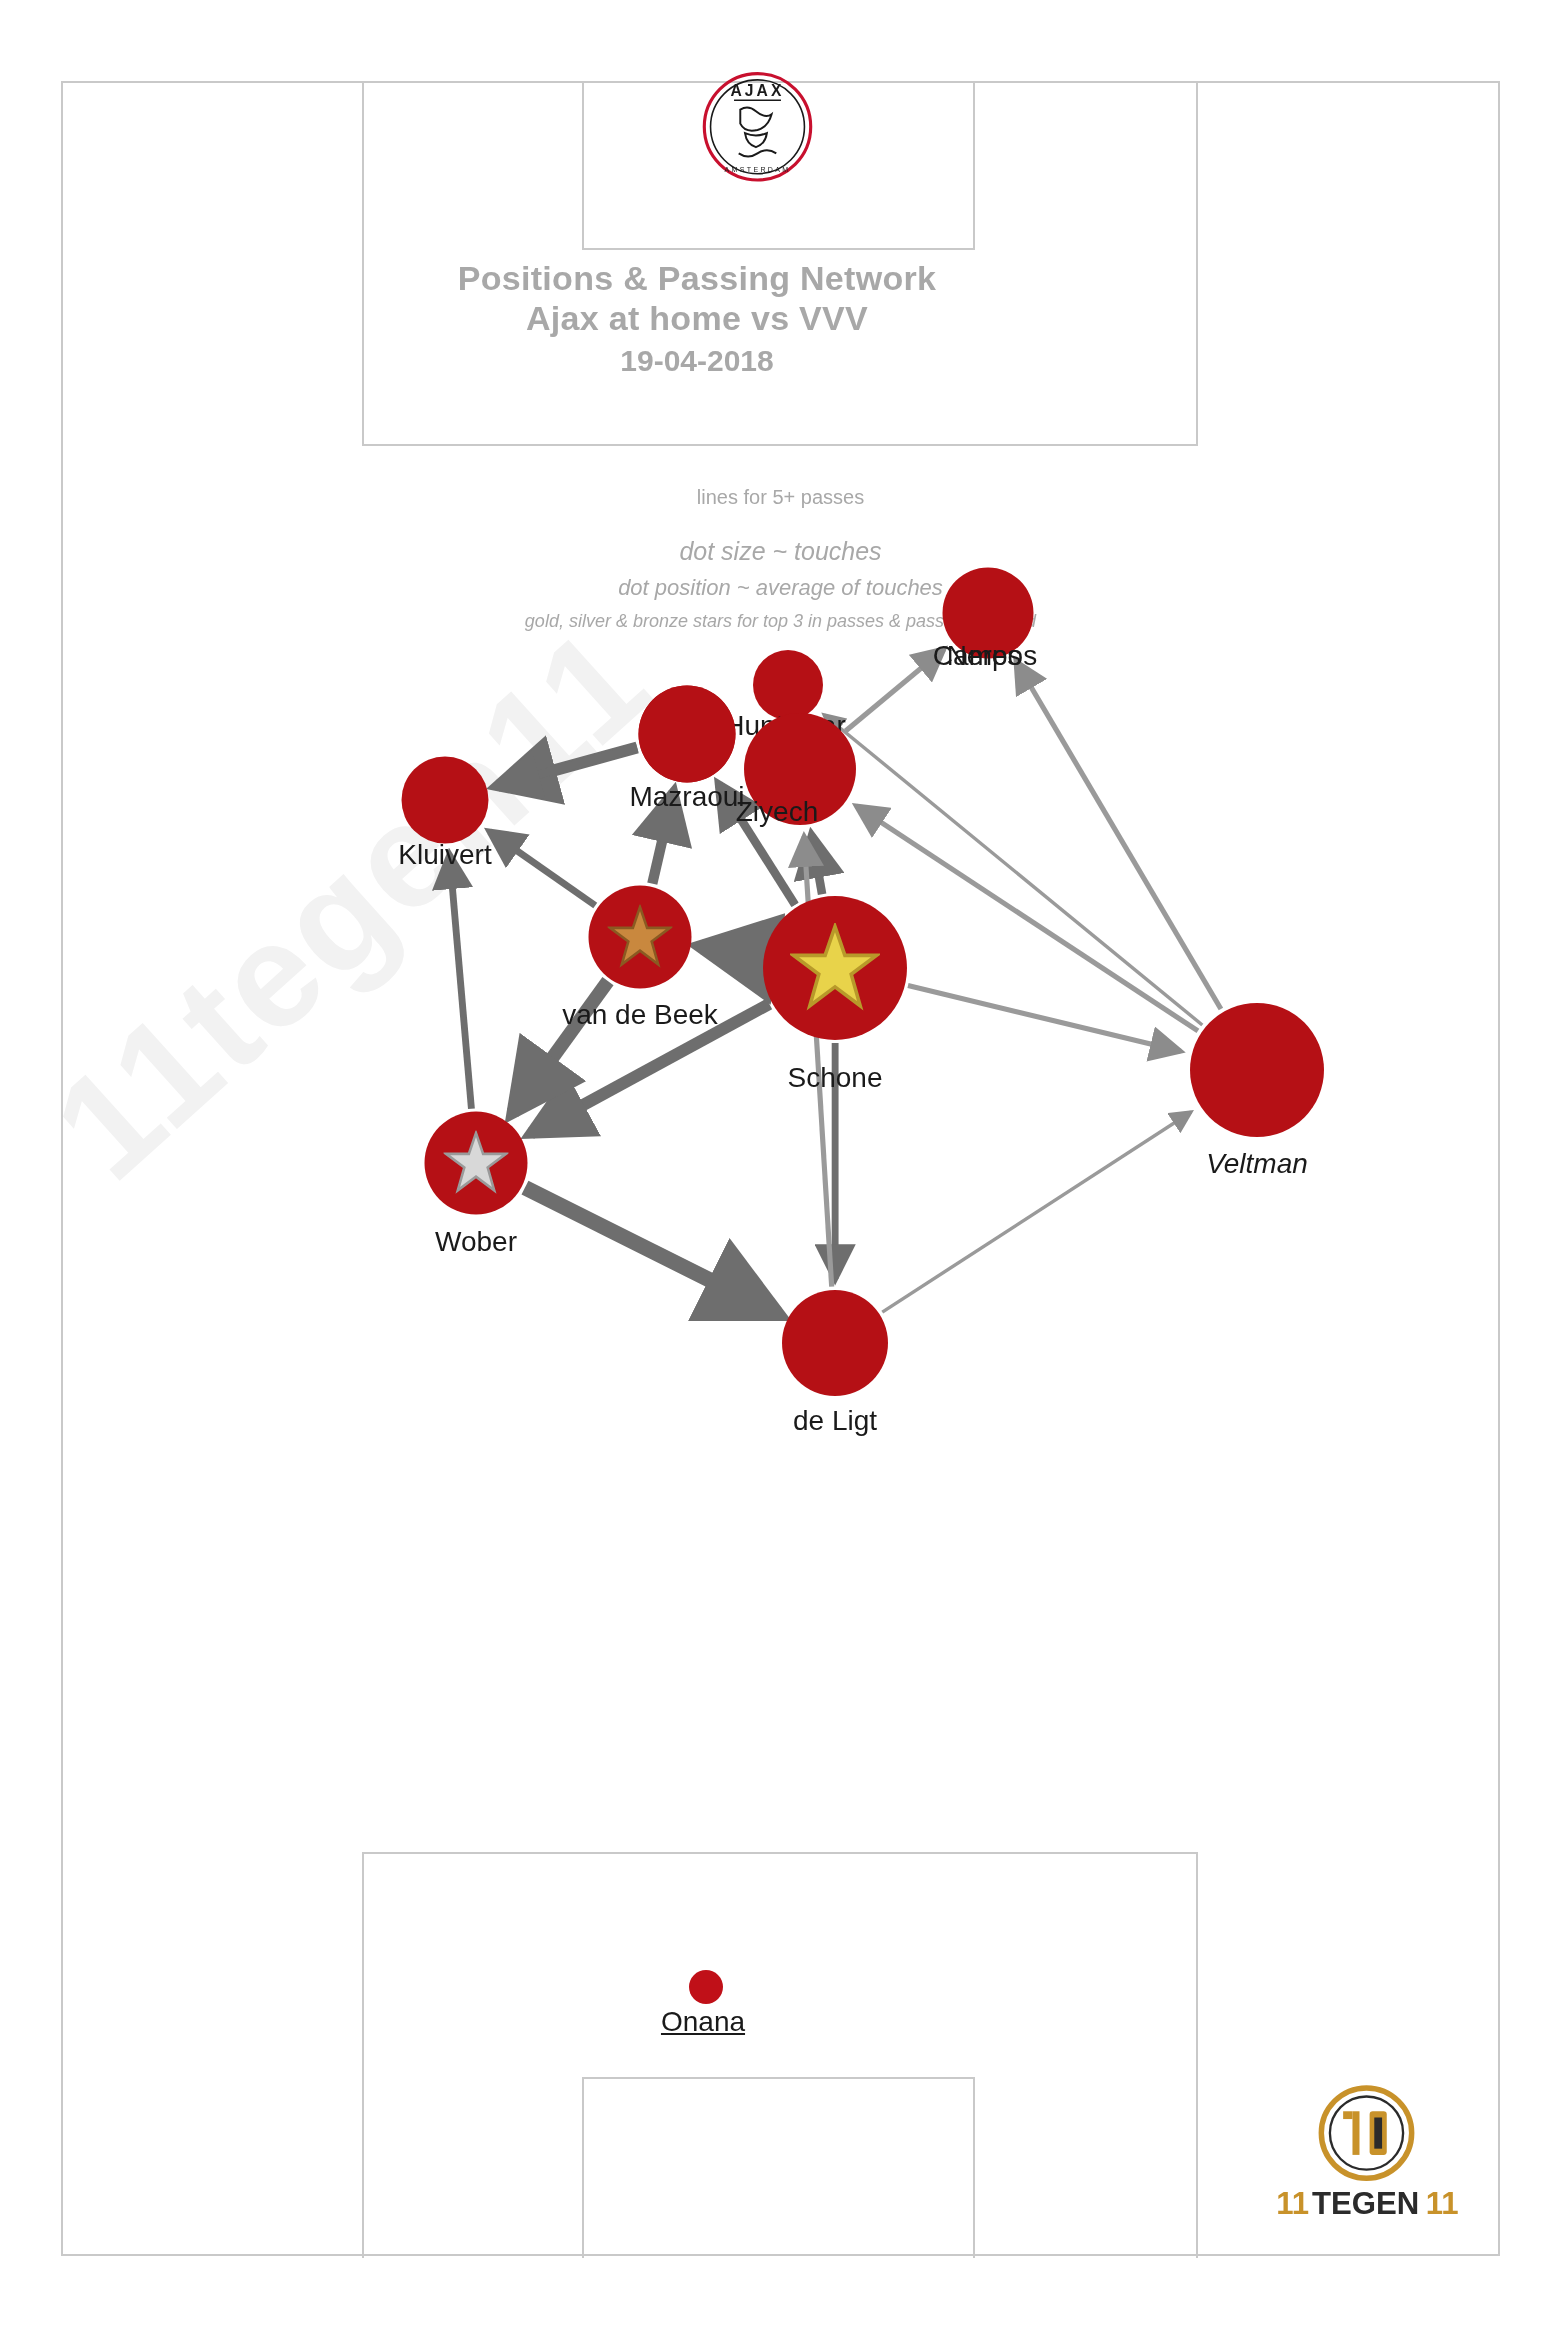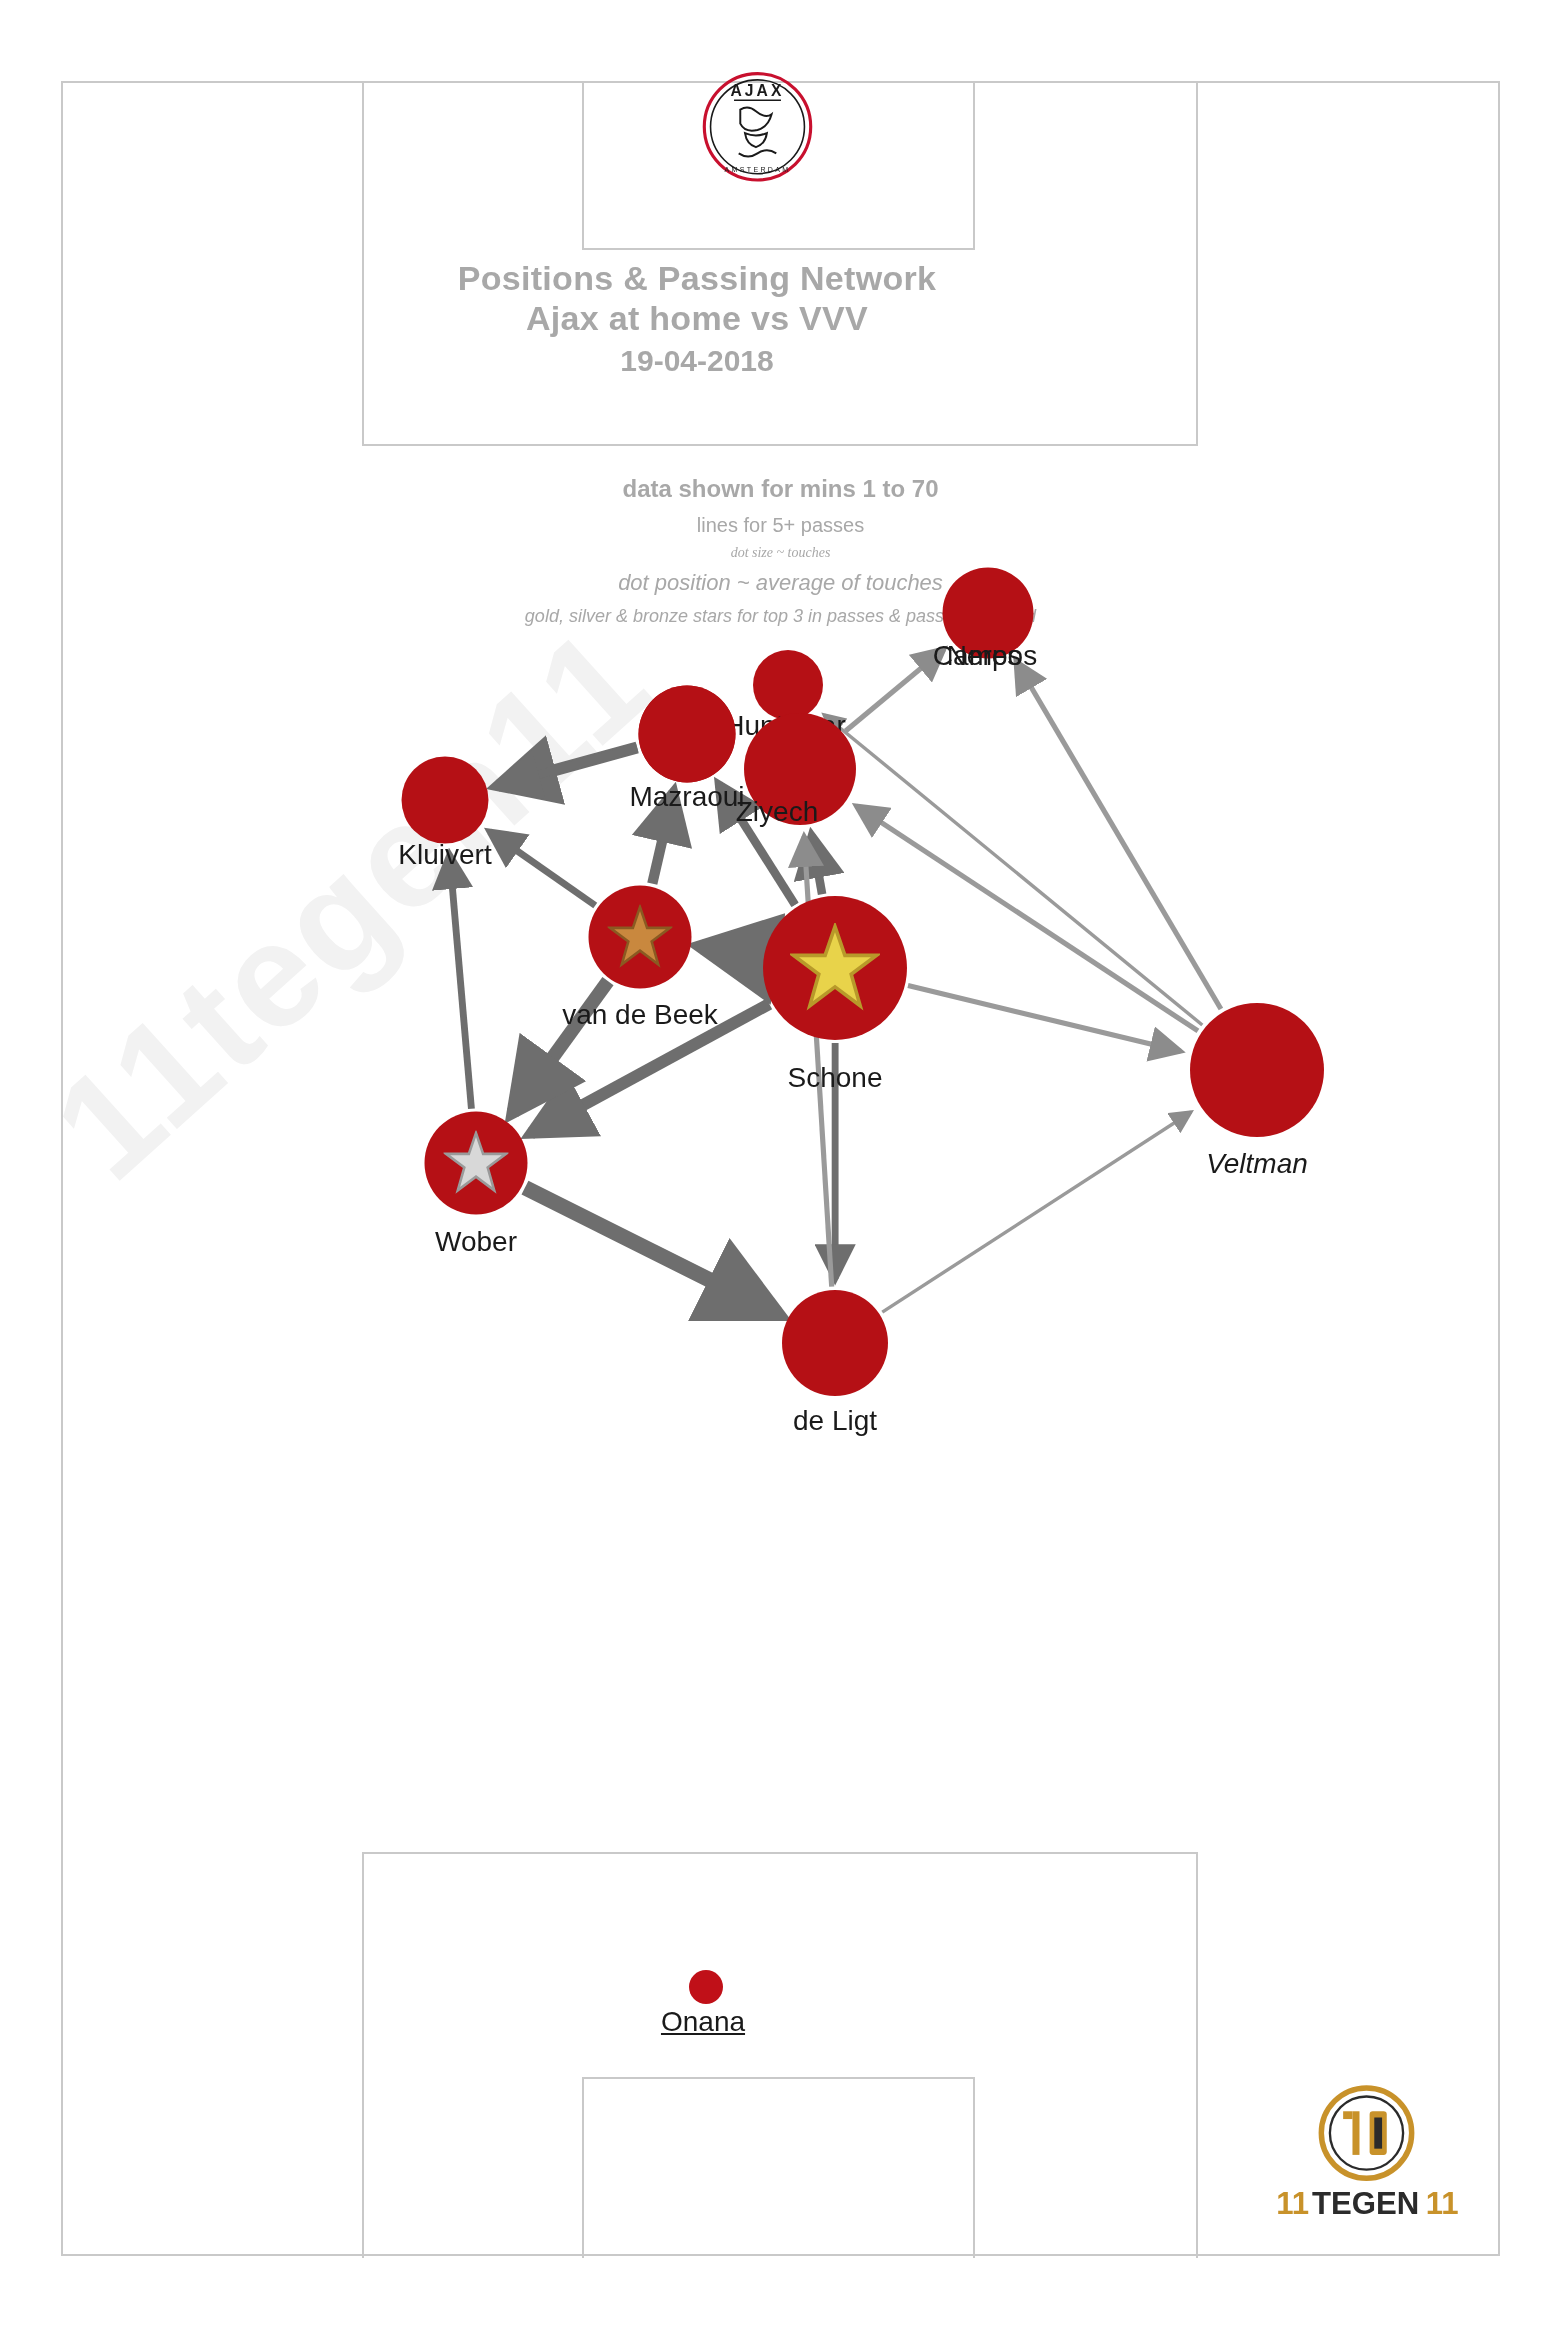--- a/index.html
+++ b/index.html
@@ -100,21 +100,21 @@
   .subtitle-block {
     position: absolute;
     left: 0;
     top: 475px;
     width: 1561px;
     text-align: center;
     color: #a8a8a8;
   }
   .sub1 { font-size: 24px; font-weight: bold; }
   .sub2 { font-size: 20px; margin-top: 11px; }
-  .sub3 { font-size: 14px; font-style: italic; margin-top: 8px; font-family: Liberation Serif, serif; }
+  .sub3 { font-size: 25px; font-style: italic; margin-top: 28px; }
   .sub4 { font-size: 22px; font-style: italic; margin-top: 9.4px; }
   .sub5 { font-size: 18px; font-style: italic; margin-top: 9.4px; }
 
   
   .watermark {
     position: absolute;
     left: 234px;
     top: 609px;
     width: 1030px;
     height: 1030px;
@@ -189,21 +189,20 @@
     <text x="108" y="142" text-anchor="middle" font-family="'Liberation Sans',sans-serif" font-size="9" fill="#1a1a1a" letter-spacing="3">AMSTERDAM</text>
   </svg>
 
   <div class="title-block">
     <div class="title-main">Positions &amp; Passing Network</div>
     <div class="title-main">Ajax at home vs VVV</div>
     <div class="title-date">19-04-2018</div>
   </div>
 
   <div class="subtitle-block">
-    <div class="sub1">data shown for mins 1 to 70</div>
     <div class="sub2">lines for 5+ passes</div>
     <div class="sub3">dot size ~ touches</div>
     <div class="sub4">dot position ~ average of touches</div>
     <div class="sub5">gold, silver &amp; bronze stars for top 3 in passes &amp; passes received</div>
   </div>
 
   <svg class="network-svg" viewBox="0 0 2000 3000">
     <defs>
       <marker id="arrowThick" markerWidth="6" markerHeight="6" refX="5" refY="3" orient="auto">
         <path d="M0,0 L6,3 L0,6 z" fill="#6e6e6e"></path>

